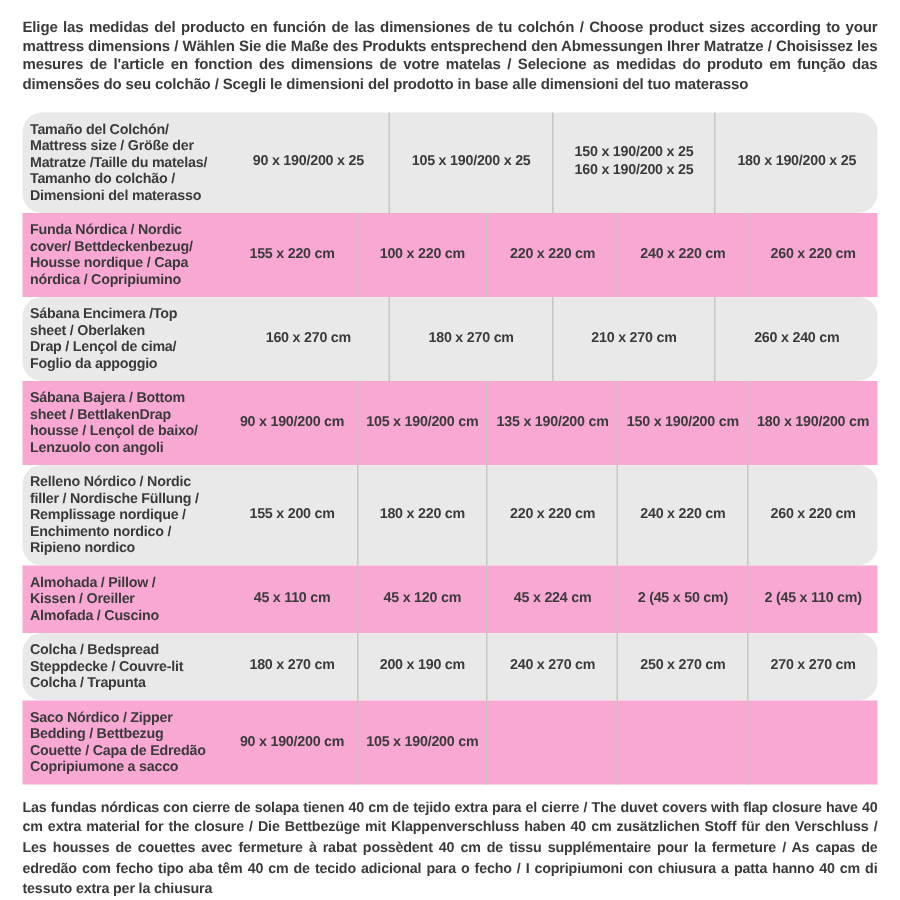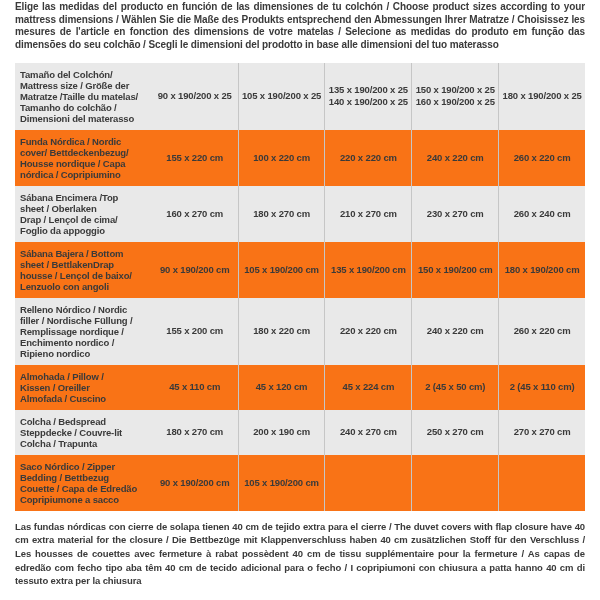--- a/index.html
+++ b/index.html
@@ -5,34 +5,34 @@
   html, body { margin: 0; padding: 0; background: #ffffff; }
   body {
     width: 600px; height: 600px;
     font-family: "Liberation Sans", sans-serif;
     color: #3a3a3a;
     overflow: hidden;
   }
   .page {
     box-sizing: border-box;
     width: 600px; height: 600px;
-    padding: 1px 15px 10px 15px;
+    padding: 13px 15px 10px 15px;
   }
   .intro {
     margin: 0 0 11px 0;
     font-size: 10px;
     line-height: 12.7px;
     font-weight: bold;
     letter-spacing: -0.1px;
     text-align: justify;
     color: #3a3a3a;
   }
   .size-table { width: 100%; }
-  .trow { display: flex; align-items: stretch; background: #f97316; }
-  .trow.alt { background: #e9e9e9; }
+  .trow { display: flex; align-items: stretch; background: #f9a8d4; }
+  .trow.alt { background: #e9e9e9; border-radius: 13px; }
   .cell { box-sizing: border-box; }
   .label-cell {
     width: 24%;
     padding: 6px 2px 6px 5px;
     display: flex; align-items: center;
     font-size: 9.5px;
     line-height: 11px;
     font-weight: bold;
     letter-spacing: -0.15px;
     white-space: pre-line;
@@ -70,22 +70,20 @@
   <div class="size-table">
 
     <div class="trow alt">
       <div class="cell label-cell">Tamaño del Colchón/
 Mattress size / Größe der
 Matratze /Taille du matelas/
 Tamanho do colchão /
 Dimensioni del materasso</div>
       <div class="cell value-cell">90 x 190/200 x 25</div>
       <div class="cell value-cell">105 x 190/200 x 25</div>
-      <div class="cell value-cell">135 x 190/200 x 25
-140 x 190/200 x 25</div>
       <div class="cell value-cell">150 x 190/200 x 25
 160 x 190/200 x 25</div>
       <div class="cell value-cell">180 x 190/200 x 25</div>
     </div>
 
     <div class="trow">
       <div class="cell label-cell">Funda Nórdica / Nordic
 cover/ Bettdeckenbezug/
 Housse nordique / Capa
 nórdica / Copripiumino</div>
@@ -97,21 +95,20 @@
     </div>
 
     <div class="trow alt">
       <div class="cell label-cell">Sábana Encimera /Top
 sheet / Oberlaken
 Drap / Lençol de cima/
 Foglio da appoggio</div>
       <div class="cell value-cell">160 x 270 cm</div>
       <div class="cell value-cell">180 x 270 cm</div>
       <div class="cell value-cell">210 x 270 cm</div>
-      <div class="cell value-cell">230 x 270 cm</div>
       <div class="cell value-cell">260 x 240 cm</div>
     </div>
 
     <div class="trow">
       <div class="cell label-cell">Sábana Bajera / Bottom
 sheet / BettlakenDrap
 housse / Lençol de baixo/
 Lenzuolo con angoli</div>
       <div class="cell value-cell">90 x 190/200 cm</div>
       <div class="cell value-cell">105 x 190/200 cm</div>

